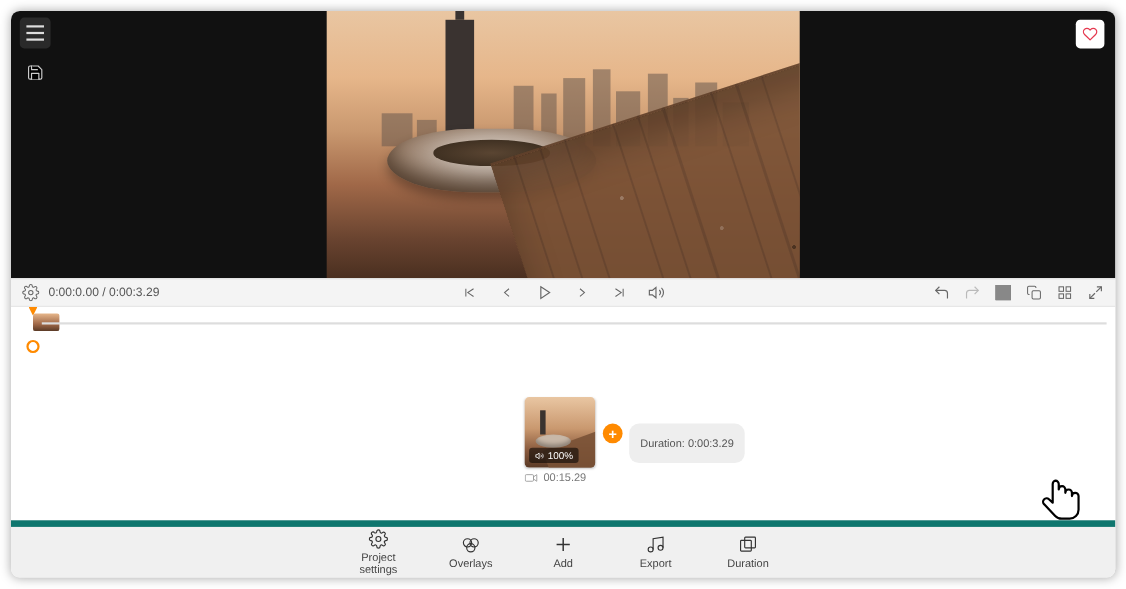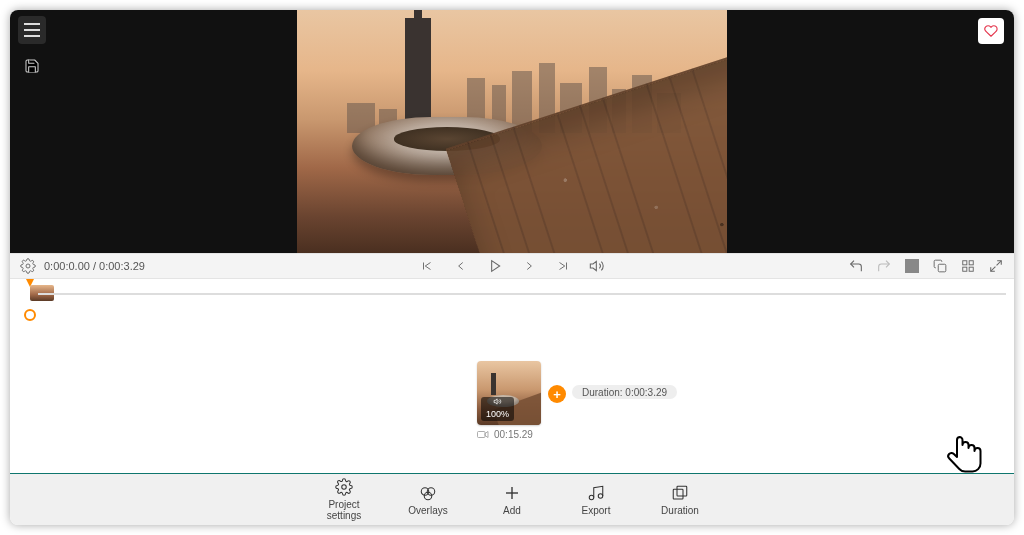--- a/index.html
+++ b/index.html
@@ -161,43 +161,43 @@
   }
   .thumb-img {
     width:64px; height:64px; border-radius:4px; overflow:hidden; position:relative;
     background: linear-gradient(to bottom, #e9c6a2 0%, #c9986f 45%, #8a5b3e 75%, #5a3a26 100%);
     box-shadow: 0 1px 2px rgba(0,0,0,.2);
   }
   .thumb-img .mini-tower { position:absolute; left:14px; bottom:30px; width:5px; height:22px; background:#3a332f; }
   .thumb-img .mini-stad  { position:absolute; left:10px; bottom:18px; width:32px; height:12px; border-radius:50%; background:#c8b8a8; box-shadow: inset 0 -3px 4px rgba(0,0,0,.3); }
   .thumb-img .mini-road  { position:absolute; left:20px; bottom:-6px; width:70px; height:34px; transform:rotate(-20deg); background:#7a5236; opacity:.9; }
   .vol-pill {
-    position:absolute; left:4px; bottom:4px; height:24px; padding:0 5px;
+    position:absolute; left:4px; bottom:4px; height:14px; padding:0 5px;
     background: rgba(0,0,0,.55); border-radius:3px; color:#fff; font-size:9px;
-    display:flex; align-items:center; gap:3px;flex-direction:column;
+    display:flex; align-items:center; gap:3px;
   }
   .plus-badge {
     position:absolute; left:538px; top:60px; width:18px; height:18px; border-radius:50%;
     background:#ff8a00; color:#fff; display:flex; align-items:center; justify-content:center;
     font-size:13px; font-weight:700; cursor:pointer;
   }
   .duration-chip {
-    position:absolute; left:562px; top:60px; height:14px; padding: 0 10px;
+    position:absolute; left:562px; top:60px; height:36px; padding: 0 10px;
     display:flex; align-items:center; font-size:10px; color:#555;
     background:#eee; border-radius:9px;
   }
   .thumb-meta {
     position:absolute; left:467px; top:104px; display:flex; align-items:center; gap:5px;
     font-size:10px; color:#777;
   }
   .cam-icon { width:12px; height:9px; }
 
   
   .toolbar {
-    height: 52px; background:#f0f0f0; border-top:1px solid #0f766e;
+    height: 52px; background:#f0f0f0; border-top:6px solid #0f766e;
     display:flex; align-items:center; justify-content:center; gap:36px;
     position:relative;
   }
   .tool { display:flex; flex-direction:column; align-items:center; gap:3px; font-size:10px; color:#444; cursor:pointer; min-width:48px; }
   .tool svg { width:18px; height:18px; stroke:#333; fill:none; }
   .tool .lbl { line-height:1.1; text-align:center; }
 
   .export-btn {
     position:absolute; right:0; top:0; bottom:0; width:70px;
     background:#ff8a00; color:#fff; font-size:10px;

